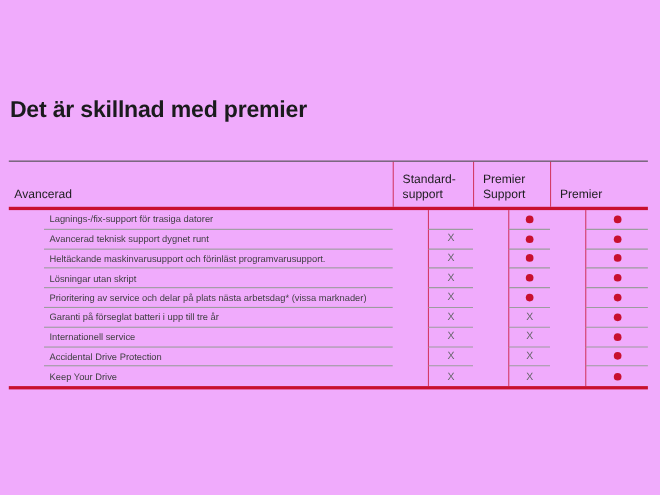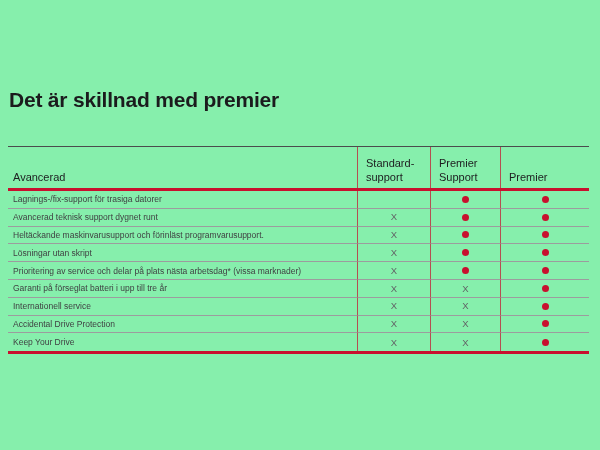--- a/index.html
+++ b/index.html
@@ -1,17 +1,17 @@
 <!DOCTYPE html>
 <html style="--red: #C8102E;"><head>
 <meta charset="utf-8">
 <style>
   html,body{margin:0;padding:0;background:#ffffff;}
   .page{
-    position:relative;width:600px;height:450px;background:#86efac;overflow:hidden;
+    position:relative;width:600px;height:450px;background:#f0abfc;overflow:hidden;
     font-family:"Liberation Sans","DejaVu Sans",sans-serif;
   }
   .title{
     position:absolute;left:9px;top:88px;margin:0;
     font-size:21px;font-weight:700;color:#1b1b1d;letter-spacing:-0.2px;
   }
   .cmp-table{
     position:absolute;left:8px;top:146px;width:581px;
     display:grid;
     grid-template-columns:349px 73px 70px 89px;
@@ -20,20 +20,21 @@
   .hcell{
     height:41px;box-sizing:border-box;color:#1d1d1f;font-weight:400;font-size:11px;line-height:1.28;
     display:flex;flex-direction:column;justify-content:flex-end;padding:0 0 4px 5px;
   }
   .hcell.plan{border-left:1px solid rgba(200,16,46,0.72);padding-left:8px;}
   .thick{grid-column:1 / -1;height:3px;background:var(--red,#C8102E);}
   .trow{display:contents;}
   .cell{
     height:17.8px;box-sizing:border-box;display:flex;align-items:center;
     border-bottom:1px solid #9c9c9e;
+    margin-left:32px;
   }
   .cell.feature{padding-left:5px;font-size:8.5px;color:#3f3f41;white-space:nowrap;overflow:hidden;}
   .cell.mark{justify-content:center;border-left:1px solid rgba(200,16,46,0.72);}
   .cell.last{border-bottom:none;}
   .dot{width:7px;height:7px;border-radius:50%;background:var(--red,#C8102E);display:inline-block;}
   .xmark{font-size:9.5px;color:#626366;line-height:1;}
 </style>
 </head>
 <body>
 

